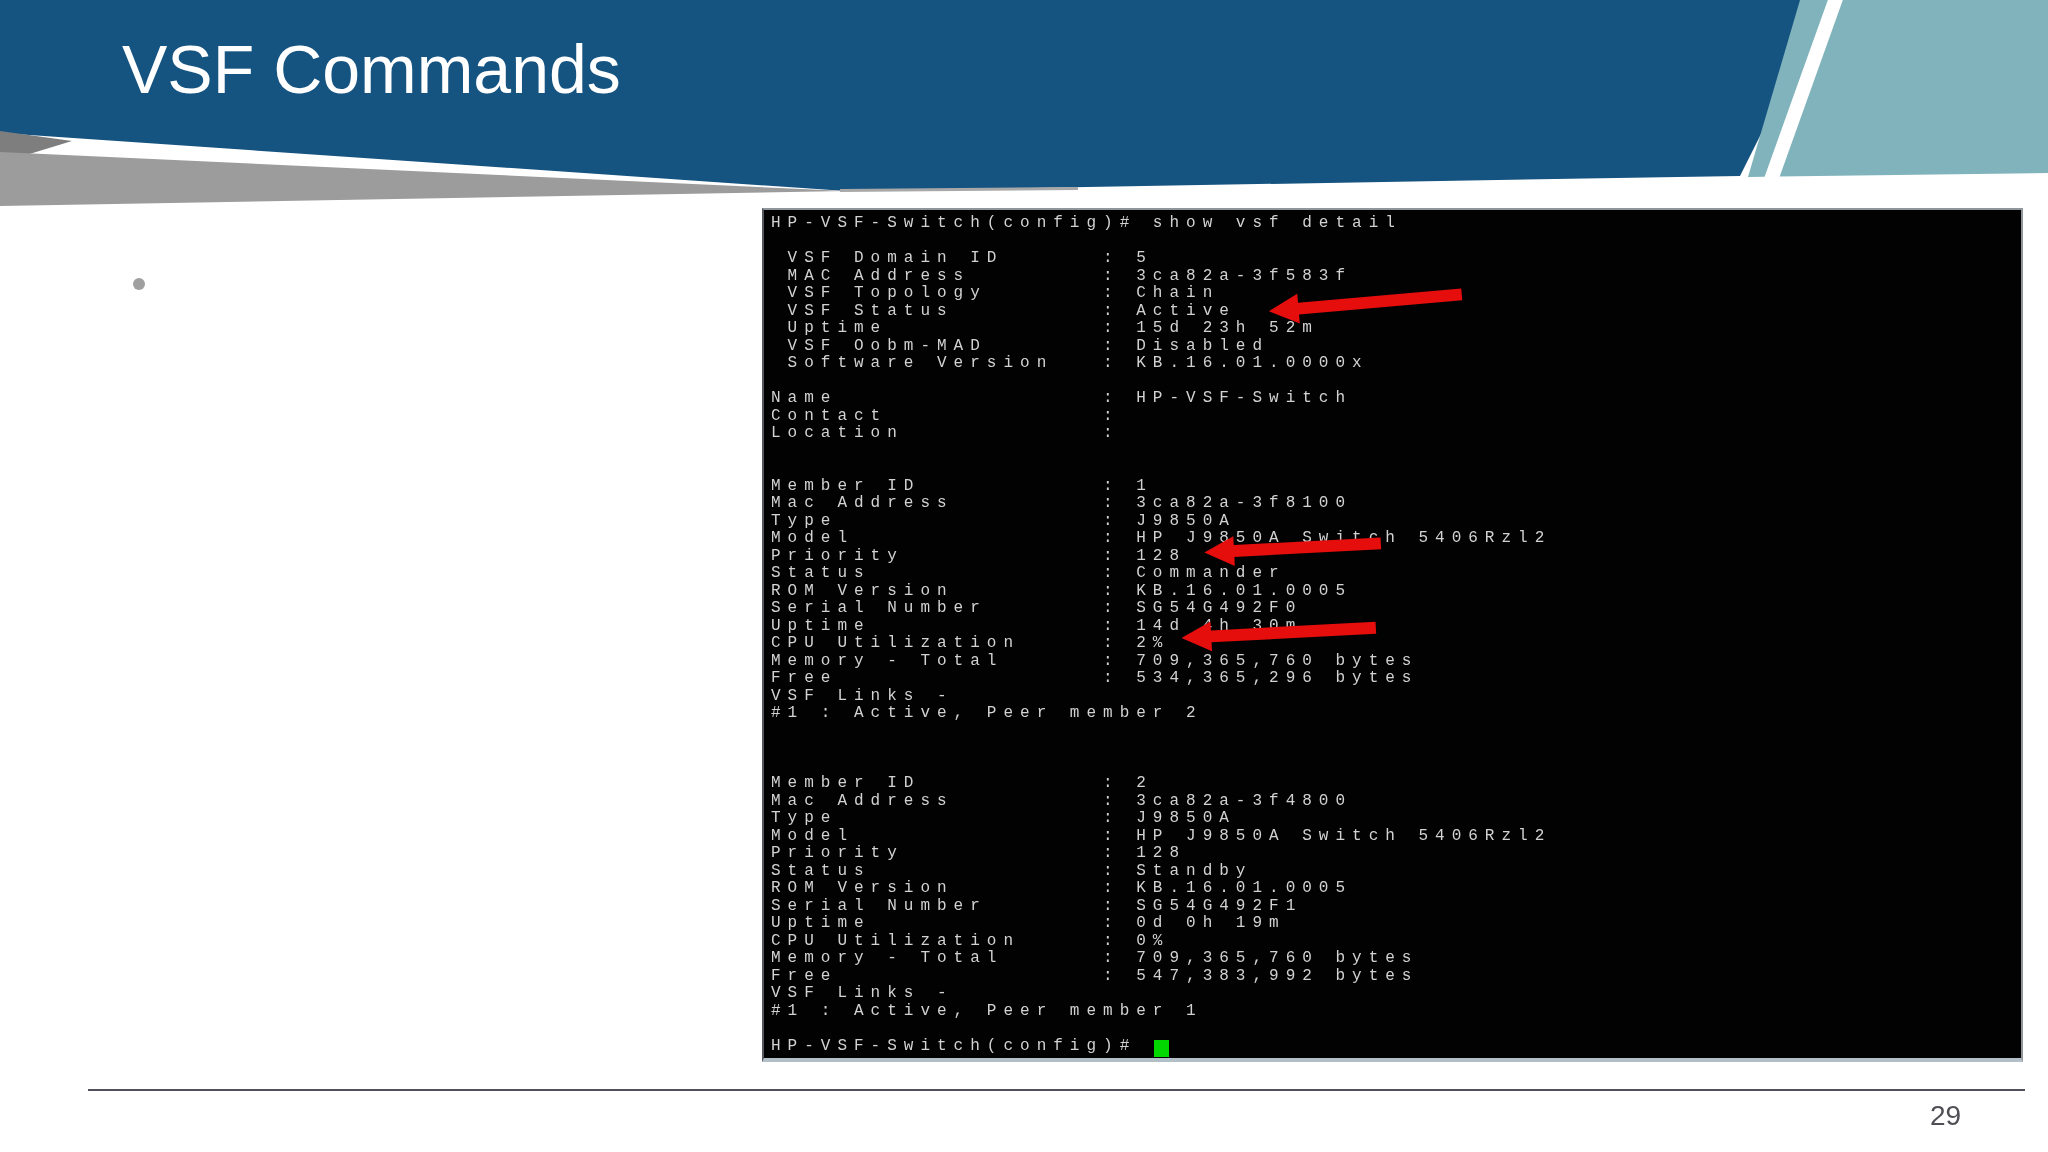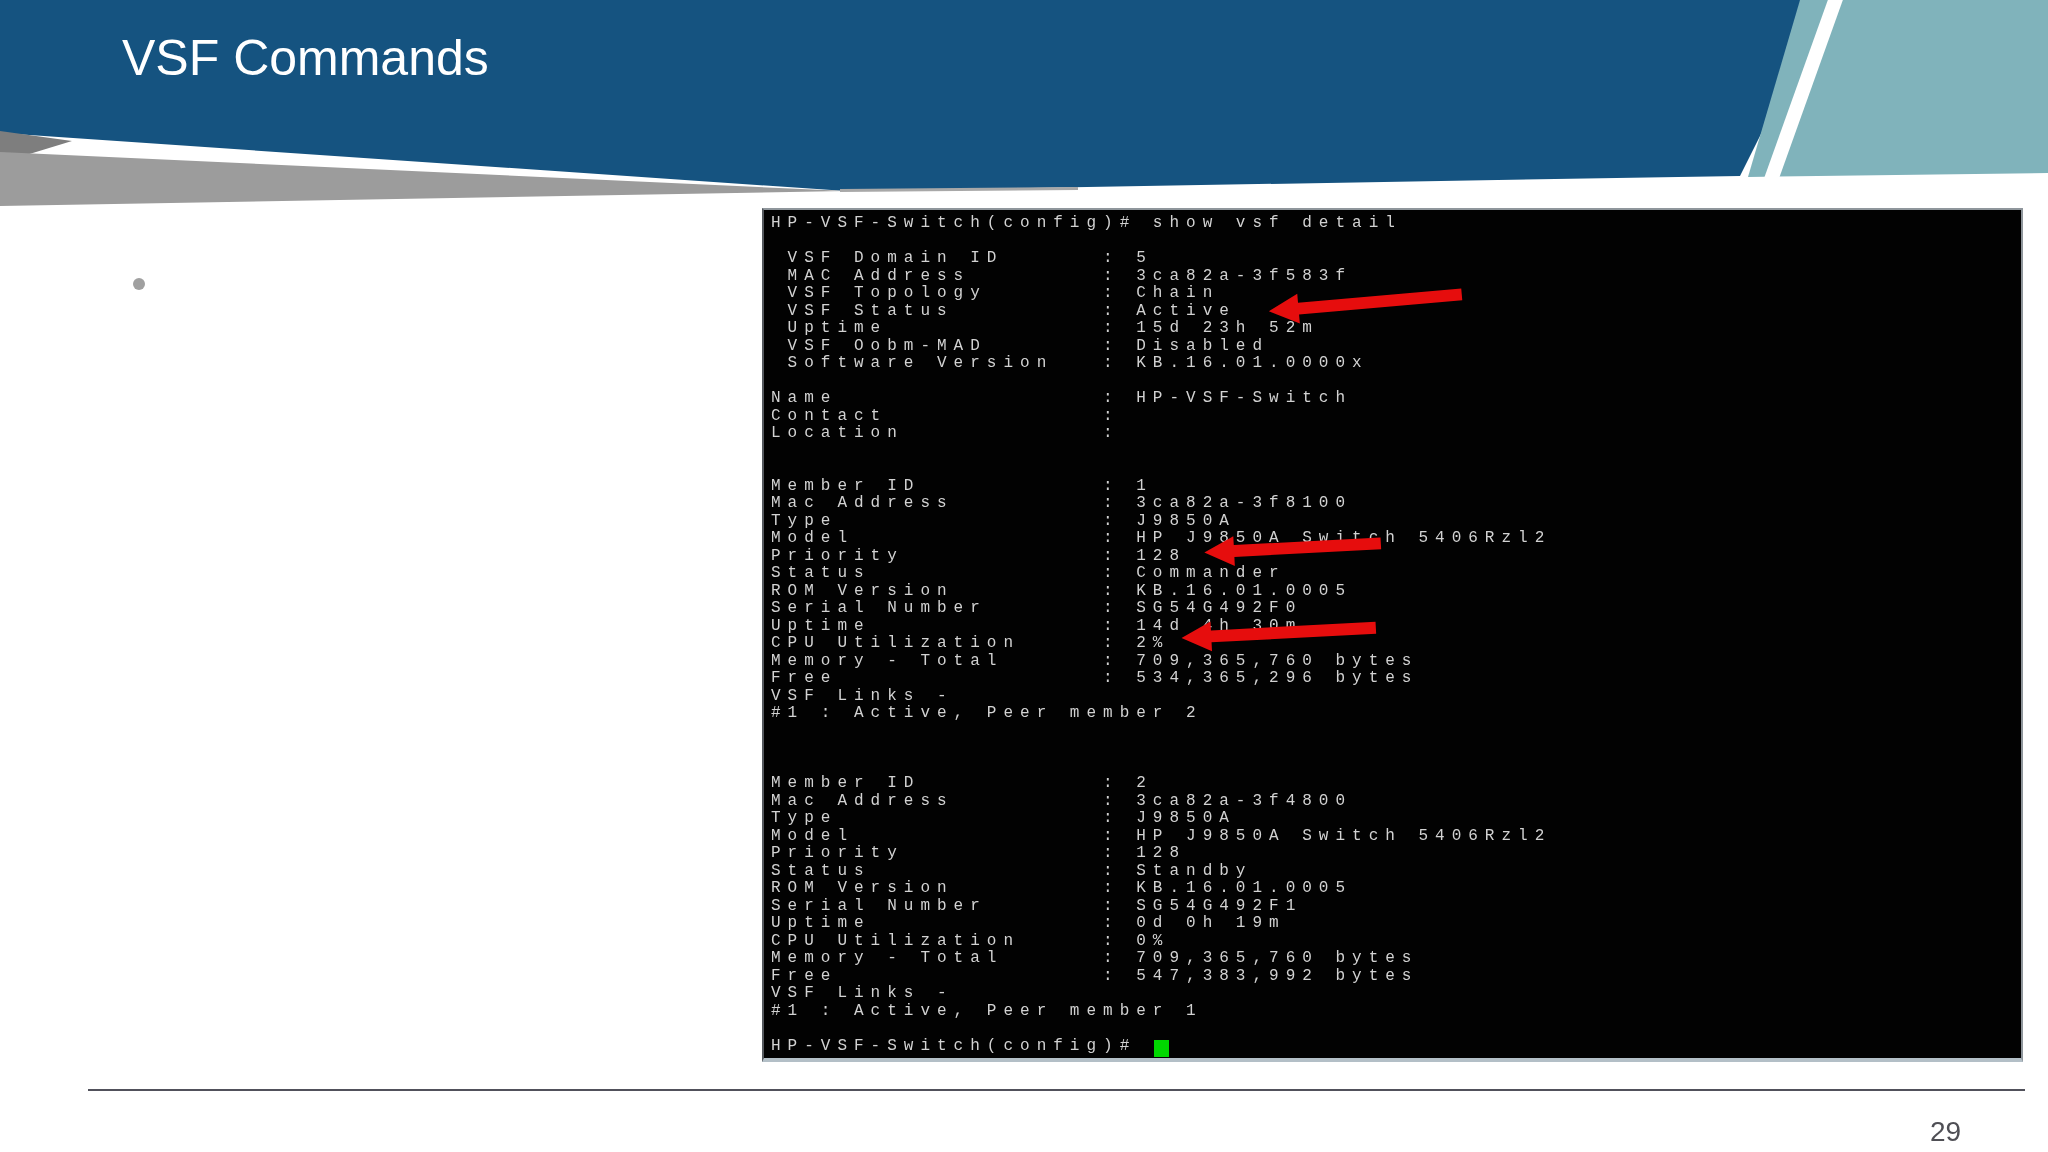--- a/index.html
+++ b/index.html
@@ -3,21 +3,21 @@
 <meta charset="utf-8">
 <style>
   html,body{margin:0;padding:0;background:#e8e8e8;}
   #slide{
     position:relative;width:2048px;height:1152px;background:#ffffff;
     overflow:hidden;font-family:"Liberation Sans",sans-serif;
   }
   
   #header-art{position:absolute;left:0;top:0;width:2048px;height:230px;}
   #slide-title{
-    position:absolute;left:122px;top:30px;font-size:50px;line-height:1.15;
+    position:absolute;left:122px;top:30px;font-size:68px;line-height:1.15;
     color:#ffffff;letter-spacing:0px;font-weight:400;
   }
   
   #bullet-dot{
     position:absolute;left:133px;top:278px;width:12px;height:12px;
     border-radius:50%;background:#a0a0a0;
   }
   #bullet-text{
     position:absolute;left:180px;top:240px;width:600px;
     font-size:38.5px;line-height:77.5px;color:#141414;
@@ -41,21 +41,21 @@
     position:absolute;left:390px;top:830px;width:15px;height:17px;
     background:#00d800;
   }
   #arrow-layer{position:absolute;left:0;top:0;width:100%;height:100%;pointer-events:none;}
   
   #footer-rule{
     position:absolute;left:88px;top:1089px;width:1937px;height:2px;
     background:#51515b;
   }
   #page-number{
-    position:absolute;left:1930px;top:1100px;font-size:28px;color:#4f4f55;margin-top:16px;
+    position:absolute;left:1930px;top:1100px;font-size:28px;color:#4f4f55;
   }
 </style>
 </head>
 <body>
 
 <div id="slide">
 
   <svg id="header-art" viewBox="0 0 2048 230" xmlns="http://www.w3.org/2000/svg" aria-hidden="true">
 
     <polygon points="0,0 1828,0 1740,176 846,191 0,133" fill="#155380"></polygon>

